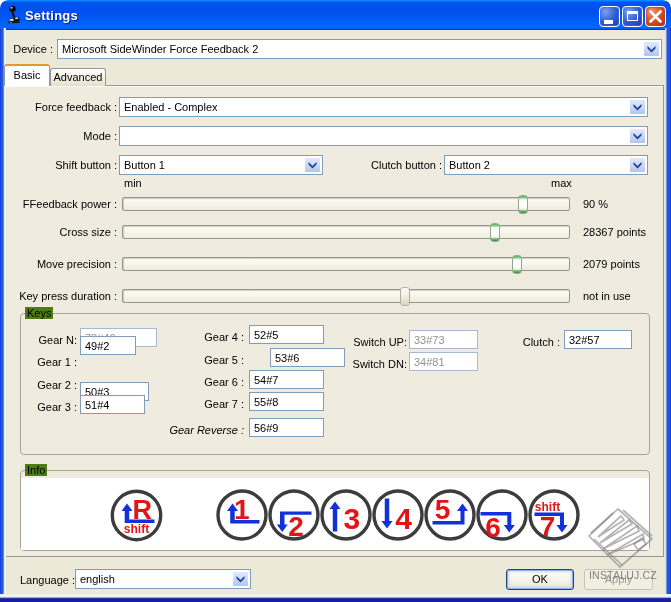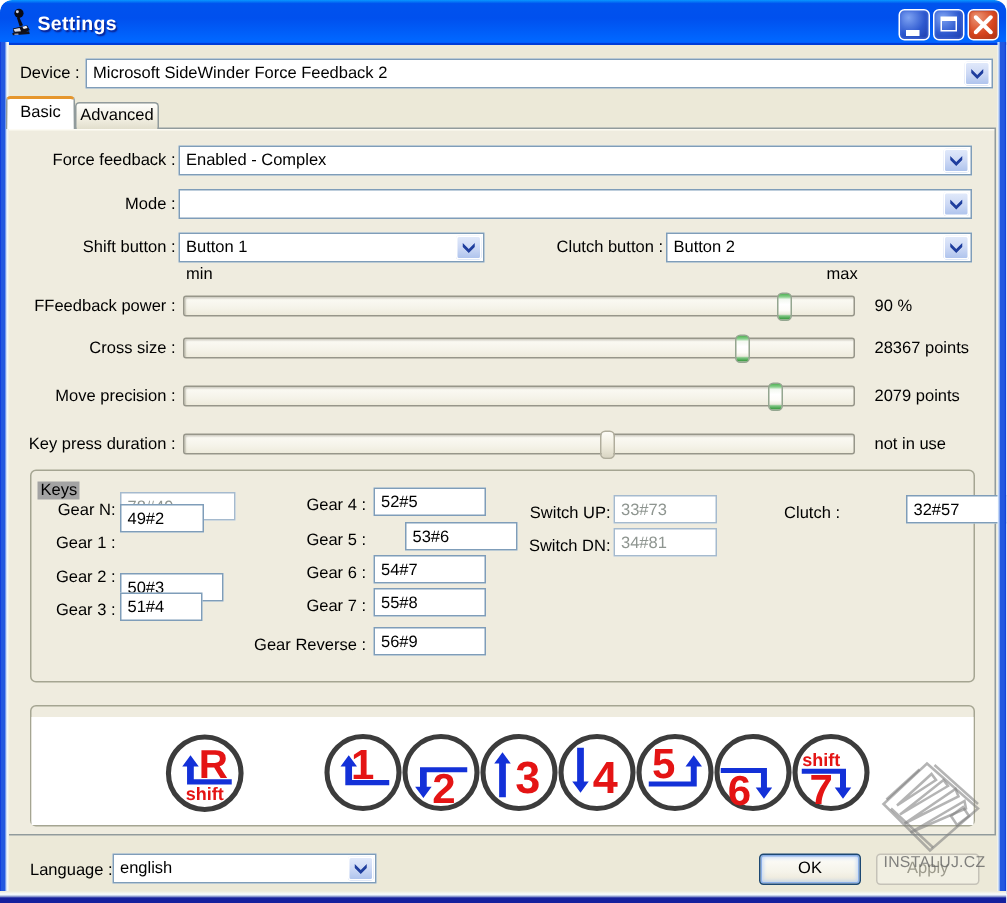--- a/index.html
+++ b/index.html
@@ -43,21 +43,21 @@
   
   .track{position:absolute;width:448px;height:14px;border:1px solid #97968a;border-radius:2px;
     background:linear-gradient(180deg,#fcfbf6 0%,#f5f3e9 60%,#eeebdc 100%);
     box-shadow:inset 1px 1px 1px rgba(150,148,130,.45);}
   .thumb{position:absolute;width:10px;height:19px;border-radius:3.5px;border:1px solid #94a690;
     background:linear-gradient(180deg,#54b458 0px,#8bd18f 2px,#f3f8f0 3.5px,#fff 7px,#fdfcf8 11px,#edebdf 13.5px,#7fc584 14.5px,#3f9e45 16.5px,#2e8b34 19px);}
   .thumbdis{position:absolute;width:10px;height:19px;border-radius:3.5px;border:1px solid #b0ad9c;
     background:linear-gradient(180deg,#fdfcf7 0%,#efecdd 55%,#d9d5c3 100%);}
   
   .group{position:absolute;border:1px solid #a5a592;border-radius:4px;}
-  .group .cap{position:absolute;left:4px;top:-7px;background:#a3a3a3;padding:0 2px;margin-top:14px;}
+  .group .cap{position:absolute;left:4px;top:-7px;background:#4d7c0f;padding:0 2px;}
   
   .field{position:absolute;background:#fff;border:1px solid #7f9db9;height:19px;padding:3px 0 0 4px;
     white-space:nowrap;}
   .fdis{border-color:#a5bace;color:#8e9590;}
   
   .btn{position:absolute;height:21px;border:1px solid #1d4872;border-radius:3px;text-align:center;
     padding-top:3px;background:linear-gradient(180deg,#fefefb 0%,#f5f3e9 60%,#eeeadc 85%,#e0dbc8 100%);
     box-shadow:inset -1px -1px 1px rgba(165,155,125,.3);}
   .btnfocus{box-shadow:inset 0 0 0 1px #8cb0e8, inset 0 0 3px 1.5px #bcd3f7;}
   .btndis{border-color:#c5c2b8;background:#f1efe2;box-shadow:none;color:#9c9a8c;}
@@ -171,40 +171,40 @@
   <div class="group" style="left:20px;top:313px;width:630px;height:142px;">
     <span class="cap">Keys</span>
   </div>
   <div class="rlbl" style="left:20px;top:334px;width:57px;">Gear N:</div>
   <div class="field fdis" style="left:80px;top:328px;width:77px;">78#49</div>
   <div class="rlbl" style="left:20px;top:356px;width:57px;">Gear 1 :</div>
   <div class="field" style="left:80px;top:336px;width:56px;">49#2</div>
   <div class="rlbl" style="left:20px;top:379px;width:57px;">Gear 2 :</div>
   <div class="field" style="left:80px;top:382px;width:69px;">50#3</div>
   <div class="rlbl" style="left:20px;top:401px;width:57px;">Gear 3 :</div>
-  <div class="field" style="left:80px;top:395px;width:55px;">51#4</div>
+  <div class="field" style="left:80px;top:395px;width:65px;">51#4</div>
 
   <div class="rlbl" style="left:130px;top:331px;width:114px;">Gear 4 :</div>
   <div class="field" style="left:249px;top:325px;width:75px;">52#5</div>
   <div class="rlbl" style="left:130px;top:354px;width:114px;">Gear 5 :</div>
   <div class="field" style="left:249px;top:348px;width:75px;margin-left:21px;">53#6</div>
   <div class="rlbl" style="left:130px;top:376px;width:114px;">Gear 6 :</div>
   <div class="field" style="left:249px;top:370px;width:75px;">54#7</div>
   <div class="rlbl" style="left:130px;top:398px;width:114px;">Gear 7 :</div>
   <div class="field" style="left:249px;top:392px;width:75px;">55#8</div>
-  <div class="rlbl" style="left:130px;top:424px;width:114px;">Gear Reverse :</div>
+  <div class="rlbl" style="left:130px;top:424px;width:114px;font-style:italic;">Gear Reverse :</div>
   <div class="field" style="left:249px;top:418px;width:75px;">56#9</div>
 
   <div class="rlbl" style="left:345px;top:336px;width:62px;">Switch UP:</div>
   <div class="field fdis" style="left:409px;top:330px;width:69px;">33#73</div>
   <div class="rlbl" style="left:345px;top:358px;width:62px;">Switch DN:</div>
   <div class="field fdis" style="left:409px;top:352px;width:69px;">34#81</div>
 
   <div class="rlbl" style="left:500px;top:336px;width:60px;">Clutch :</div>
-  <div class="field" style="left:564px;top:330px;width:68px;margin-left:40px;">32#57</div>
+  <div class="field" style="left:564px;top:330px;width:68px;">32#57</div>
 
   <div class="group" style="left:20px;top:470px;width:630px;height:81px;">
     <span class="cap">Info</span>
   </div>
   <div class="abs" style="left:21px;top:478px;width:628px;height:72px;background:#fff;"></div>
 
   <svg class="abs" style="left:110px;top:489px;" width="53" height="53" viewBox="0 0 53 53">
     <circle cx="26.5" cy="26.5" r="24.2" fill="#fff" stroke="#3c3c3c" stroke-width="3.4"></circle>
     <path d="M17 14.5 L22.5 22 L19.2 22 L19.2 30.5 L44.5 30.5 L44.5 34 L14.7 34 L14.7 22 L11.5 22 Z" fill="#1331d8"></path>
     <text x="22.5" y="29.5" font-family="Liberation Sans,sans-serif" font-size="27" font-weight="bold" fill="#e41414">R</text>

